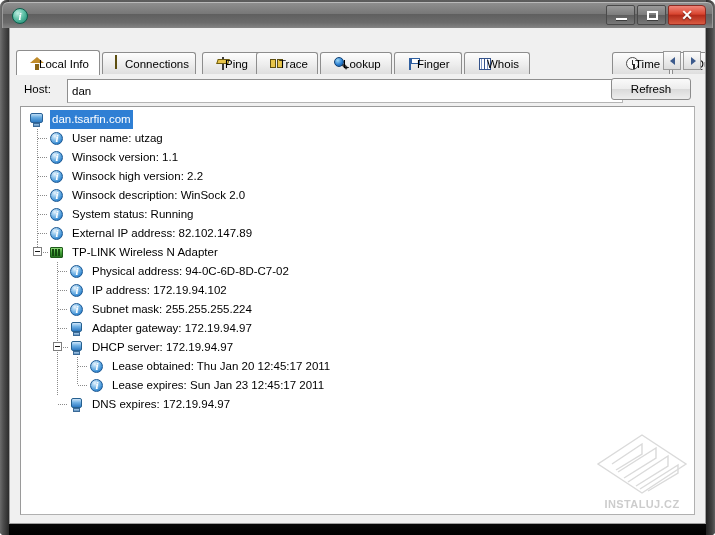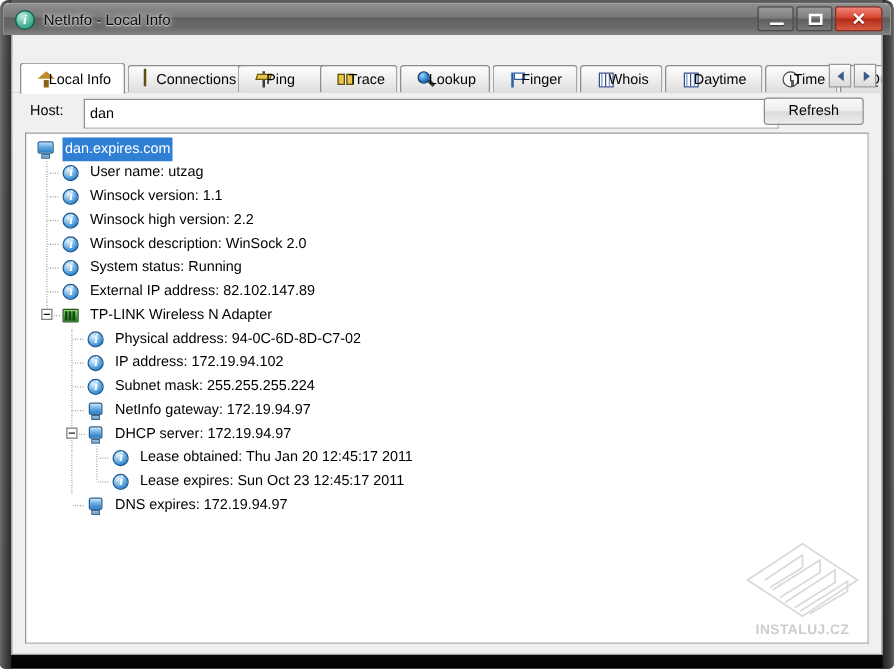--- a/index.html
+++ b/index.html
@@ -633,21 +633,20 @@
 </head>
 <body>
 
 <div id="window-frame">
 
   <div id="frame-glass-left"></div>
   <div id="frame-glass-right"></div>
 
   <div id="titlebar">
     <div id="title-icon">i</div>
-    <div id="title-text">NetInfo - Local Info</div>
 
     <div class="winbtn" id="btn-min">
       <span class="glyph-min"></span>
     </div>
     <div class="winbtn" id="btn-max">
       <span class="glyph-max"></span>
     </div>
     <div class="winbtn" id="btn-close">
       <span class="glyph-close">✕</span>
     </div>
@@ -661,21 +660,21 @@
       <div class="tab active" style="left:6px; width:84px">
         <span class="tab-icon"><span class="ic-home"></span></span>
         <span class="tab-label">Local Info</span>
       </div>
 
       <div class="tab" style="left:92px; width:94px">
         <span class="tab-icon"><span class="ic-conn"></span></span>
         <span class="tab-label">Connections</span>
       </div>
 
-      <div class="tab" style="left:180px; width:72px">
+      <div class="tab" style="left:192px; width:72px">
         <span class="tab-icon"><span class="ic-ping"></span></span>
         <span class="tab-label">Ping</span>
       </div>
 
       <div class="tab" style="left:246px; width:62px">
         <span class="tab-icon"><span class="ic-trace"></span></span>
         <span class="tab-label">Trace</span>
       </div>
 
       <div class="tab" style="left:310px; width:72px">
@@ -686,24 +685,20 @@
       <div class="tab" style="left:384px; width:68px">
         <span class="tab-icon"><span class="ic-finger"></span></span>
         <span class="tab-label">Finger</span>
       </div>
 
       <div class="tab" style="left:454px; width:66px">
         <span class="tab-icon"><span class="ic-whois"></span></span>
         <span class="tab-label">Whois</span>
       </div>
 
-      <div class="tab" style="left:522px; width:78px">
-        <span class="tab-icon"><span class="ic-daytime"></span></span>
-        <span class="tab-label">Daytime</span>
-      </div>
 
       <div class="tab" style="left:602px; width:58px">
         <span class="tab-icon"><span class="ic-time"></span></span>
         <span class="tab-label">Time</span>
       </div>
 
       <div class="tab" style="left:662px; width:66px">
         <span class="tab-icon"><span class="ic-quote"></span></span>
         <span class="tab-label">Quote</span>
       </div>
@@ -722,21 +717,21 @@
       <div id="host-label">Host:</div>
       <input id="host-input" type="text" value="dan" style="">
       <button id="refresh-button">Refresh</button>
     </div>
 
     <div id="treepanel">
       <div id="tree">
 
         <div class="tnode" style="left:8px; top:3px">
           <span class="tnode-icon"><span class="ic-host"></span></span>
-          <span class="tnode-text selected">dan.expires.com</span>
+          <span class="tnode-text selected">dan.tsarfin.com</span>
         </div>
 
         <div class="tline-v" style="left:16px; top:22px; height:113px"></div>
         <div class="tline-v" style="left:16px; top:135px; height:9px"></div>
 
         <div class="tnode" style="left:28px; top:22px">
           <span class="tnode-icon"><span class="ic-info"></span></span>
           <span class="tnode-text">User name: utzag</span>
         </div>
         <div class="tline-h" style="left:17px; top:31px; width:10px"></div>
@@ -794,42 +789,42 @@
         <div class="tline-h" style="left:37px; top:183px; width:10px"></div>
 
         <div class="tnode" style="left:48px; top:193px">
           <span class="tnode-icon"><span class="ic-info"></span></span>
           <span class="tnode-text">Subnet mask: 255.255.255.224</span>
         </div>
         <div class="tline-h" style="left:37px; top:202px; width:10px"></div>
 
         <div class="tnode" style="left:48px; top:212px">
           <span class="tnode-icon"><span class="ic-server"></span></span>
-          <span class="tnode-text">NetInfo gateway: 172.19.94.97</span>
+          <span class="tnode-text">Adapter gateway: 172.19.94.97</span>
         </div>
         <div class="tline-h" style="left:37px; top:221px; width:10px"></div>
 
         <div class="texpander" style="left:32px; top:235px"></div>
         <div class="tline-h" style="left:42px; top:240px; width:6px"></div>
         <div class="tnode" style="left:48px; top:231px">
           <span class="tnode-icon"><span class="ic-server"></span></span>
           <span class="tnode-text">DHCP server: 172.19.94.97</span>
         </div>
 
         <div class="tline-v" style="left:56px; top:250px; height:28px"></div>
 
         <div class="tnode" style="left:68px; top:250px">
           <span class="tnode-icon"><span class="ic-info"></span></span>
           <span class="tnode-text">Lease obtained: Thu Jan 20 12:45:17 2011</span>
         </div>
         <div class="tline-h" style="left:57px; top:259px; width:10px"></div>
 
         <div class="tnode" style="left:68px; top:269px">
           <span class="tnode-icon"><span class="ic-info"></span></span>
-          <span class="tnode-text">Lease expires: Sun Oct 23 12:45:17 2011</span>
+          <span class="tnode-text">Lease expires: Sun Jan 23 12:45:17 2011</span>
         </div>
         <div class="tline-h" style="left:57px; top:278px; width:10px"></div>
 
         <div class="tnode" style="left:48px; top:288px">
           <span class="tnode-icon"><span class="ic-server"></span></span>
           <span class="tnode-text">DNS expires: 172.19.94.97</span>
         </div>
         <div class="tline-h" style="left:37px; top:297px; width:10px"></div>
 
       </div>

